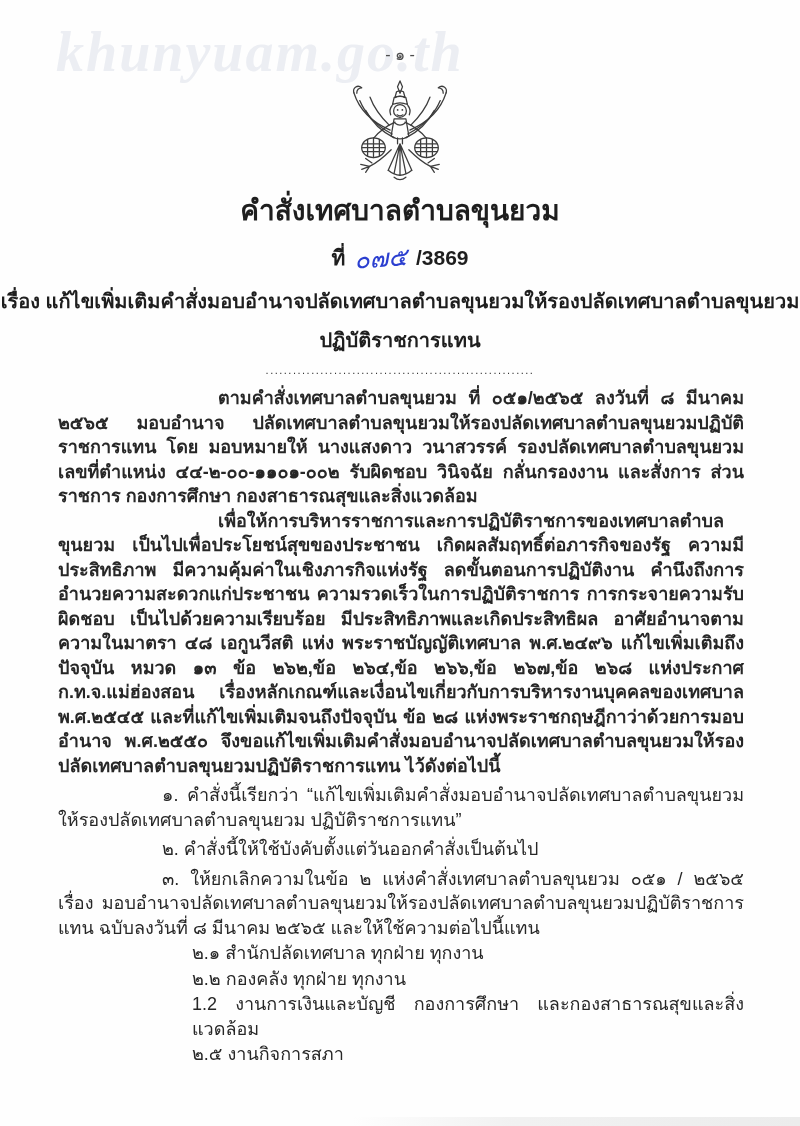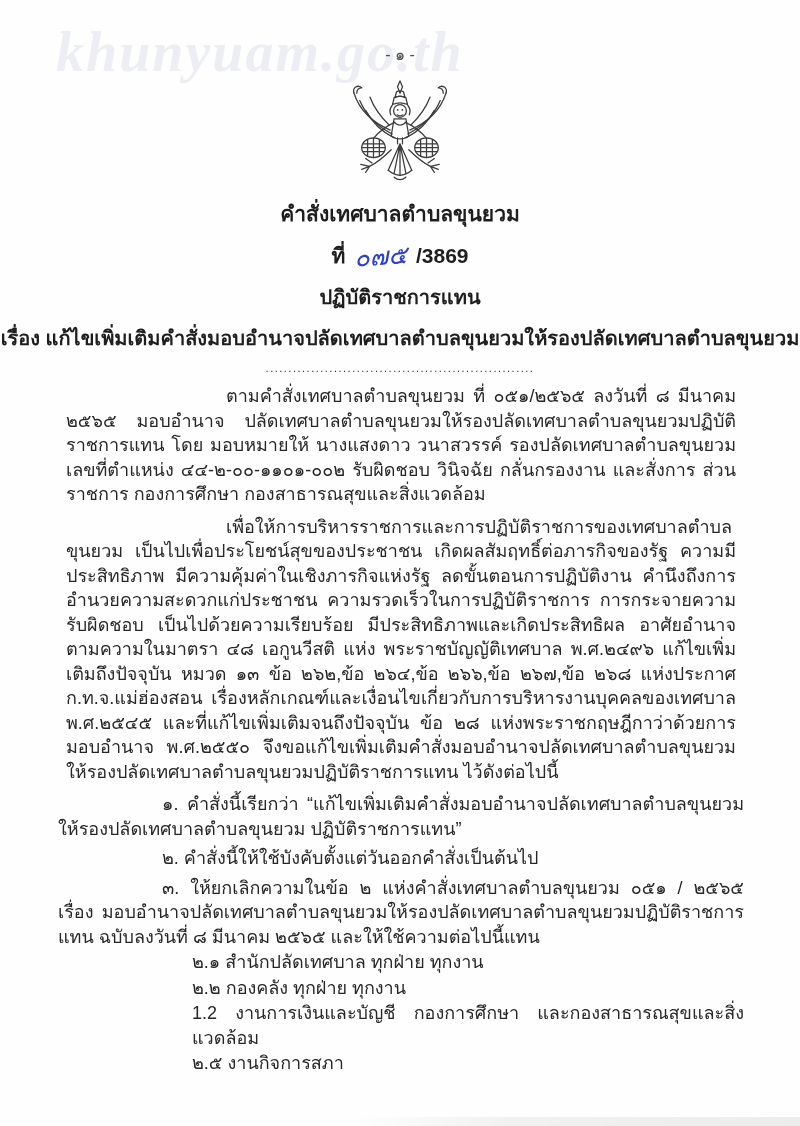--- a/index.html
+++ b/index.html
@@ -12,32 +12,32 @@
   .watermark {
     position:absolute; top:20px; left:56px;
     font-family:"Liberation Serif","DejaVu Serif",serif;
     font-style:italic; font-weight:700; font-size:56px;
     color:#eceef3; letter-spacing:2px; white-space:nowrap;
     user-select:none; pointer-events:none;
   }
   .page-number { padding-top:42px; text-align:center; font-size:16px; color:#4e4e4e; position:relative; }
   .emblem { display:block; width:118px; margin:12px auto 0; position:relative; }
   .emblem svg { display:block; width:118px; height:108px; }
-  .org-line { text-align:center; font-size:21px; font-weight:700; color:#1e1e1e; margin-top:10px; position:relative; }
+  .org-line { text-align:center; font-size:28px; font-weight:700; color:#1e1e1e; margin-top:1px; position:relative; }
   .doc-no { text-align:center; font-size:21px; font-weight:700; color:#1e1e1e; margin-top:4px; position:relative; }
   .handwritten {
     display:inline-block; color:#2b3fd0; font-size:25px; font-weight:400;
     font-style:italic; transform:rotate(-4deg) translateY(2px); margin:0 3px;
     font-family:"DejaVu Serif","Liberation Serif",serif;
   }
   .subject { text-align:center; font-size:20px; font-weight:700; color:#1e1e1e; margin-top:9px; position:relative; }
   .subject.second { margin-top:7px; }
   .dots { text-align:center; font-size:11px; letter-spacing:1.5px; color:#333; margin-top:9px; line-height:11px; position:relative; }
   .body { margin:10px 56px 0 58px; font-size:18px; line-height:24.5px; text-align:justify; position:relative; }
-  .para  { margin:8px; text-indent:160px; }
+  .para  { margin:0; text-indent:160px;font-weight:bold; }
   .item  { margin:5px 0 0 0; text-indent:104px; }
   .quote-line { margin:5px 0 0 0; padding-left:82px; }
   .sub-item   { margin:1px 0 0 0; padding-left:134px; }
   .scan-smudge {
     position:absolute; bottom:0; left:44%; right:0; height:9px;
     background:linear-gradient(to right, rgba(0,0,0,0) 0%, #ededed 35%, #e6e6e6 100%);
     opacity:.75;
   }
   .gline { stroke:#3d3d3d; stroke-width:1.3; fill:none; stroke-linecap:round; stroke-linejoin:round; }
   .gfill { fill:#3d3d3d; stroke:none; }
@@ -109,22 +109,22 @@
   </div>
 
   <div class="org-line">คำสั่งเทศบาลตำบลขุนยวม</div>
 
   <div class="doc-no">
     <span>ที่</span>
     <span class="handwritten">๐๗๕</span>
     <span>/3869</span>
   </div>
 
+  <div class="subject">เรื่อง แก้ไขเพิ่มเติมคำสั่งมอบอำนาจปลัดเทศบาลตำบลขุนยวมให้รองปลัดเทศบาลตำบลขุนยวม</div>
   <div class="subject second">ปฏิบัติราชการแทน</div>
-  <div class="subject">เรื่อง แก้ไขเพิ่มเติมคำสั่งมอบอำนาจปลัดเทศบาลตำบลขุนยวมให้รองปลัดเทศบาลตำบลขุนยวม</div>
 
   <div class="dots">...........................................................</div>
 
   <div class="body">
     <p class="para">ตามคำสั่งเทศบาลตำบลขุนยวม ที่ ๐๕๑/๒๕๖๕ ลงวันที่ ๘ มีนาคม ๒๕๖๕ มอบอำนาจ ปลัดเทศบาลตำบลขุนยวมให้รองปลัดเทศบาลตำบลขุนยวมปฏิบัติราชการแทน โดย มอบหมายให้ นางแสงดาว วนาสวรรค์  รองปลัดเทศบาลตำบลขุนยวม เลขที่ตำแหน่ง ๔๔-๒-๐๐-๑๑๐๑-๐๐๒  รับผิดชอบ วินิจฉัย กลั่นกรองงาน และสั่งการ ส่วนราชการ กองการศึกษา กองสาธารณสุขและสิ่งแวดล้อม</p>
     <p class="para">เพื่อให้การบริหารราชการและการปฏิบัติราชการของเทศบาลตำบลขุนยวม เป็นไปเพื่อประโยชน์สุขของประชาชน เกิดผลสัมฤทธิ์ต่อภารกิจของรัฐ ความมีประสิทธิภาพ มีความคุ้มค่าในเชิงภารกิจแห่งรัฐ ลดขั้นตอนการปฏิบัติงาน  คำนึงถึงการอำนวยความสะดวกแก่ประชาชน ความรวดเร็วในการปฏิบัติราชการ การกระจายความรับผิดชอบ  เป็นไปด้วยความเรียบร้อย มีประสิทธิภาพและเกิดประสิทธิผล อาศัยอำนาจตามความในมาตรา ๔๘ เอกูนวีสติ แห่ง พระราชบัญญัติเทศบาล พ.ศ.๒๔๙๖ แก้ไขเพิ่มเติมถึงปัจจุบัน หมวด ๑๓ ข้อ ๒๖๒,ข้อ ๒๖๔,ข้อ ๒๖๖,ข้อ ๒๖๗,ข้อ ๒๖๘ แห่งประกาศ ก.ท.จ.แม่ฮ่องสอน เรื่องหลักเกณฑ์และเงื่อนไขเกี่ยวกับการบริหารงานบุคคลของเทศบาล พ.ศ.๒๕๔๕ และที่แก้ไขเพิ่มเติมจนถึงปัจจุบัน ข้อ ๒๘ แห่งพระราชกฤษฎีกาว่าด้วยการมอบอำนาจ พ.ศ.๒๕๕๐ จึงขอแก้ไขเพิ่มเติมคำสั่งมอบอำนาจปลัดเทศบาลตำบลขุนยวมให้รองปลัดเทศบาลตำบลขุนยวมปฏิบัติราชการแทน ไว้ดังต่อไปนี้</p>
     <p class="item">๑. คำสั่งนี้เรียกว่า “แก้ไขเพิ่มเติมคำสั่งมอบอำนาจปลัดเทศบาลตำบลขุนยวมให้รองปลัดเทศบาลตำบลขุนยวม ปฏิบัติราชการแทน”</p>
     <p class="item">๒. คำสั่งนี้ให้ใช้บังคับตั้งแต่วันออกคำสั่งเป็นต้นไป</p>
     <p class="item">๓. ให้ยกเลิกความในข้อ ๒ แห่งคำสั่งเทศบาลตำบลขุนยวม  ๐๕๑ / ๒๕๖๕ เรื่อง มอบอำนาจปลัดเทศบาลตำบลขุนยวมให้รองปลัดเทศบาลตำบลขุนยวมปฏิบัติราชการแทน ฉบับลงวันที่ ๘ มีนาคม ๒๕๖๕ และให้ใช้ความต่อไปนี้แทน</p>
     <p class="sub-item">๒.๑ สำนักปลัดเทศบาล ทุกฝ่าย ทุกงาน</p>

